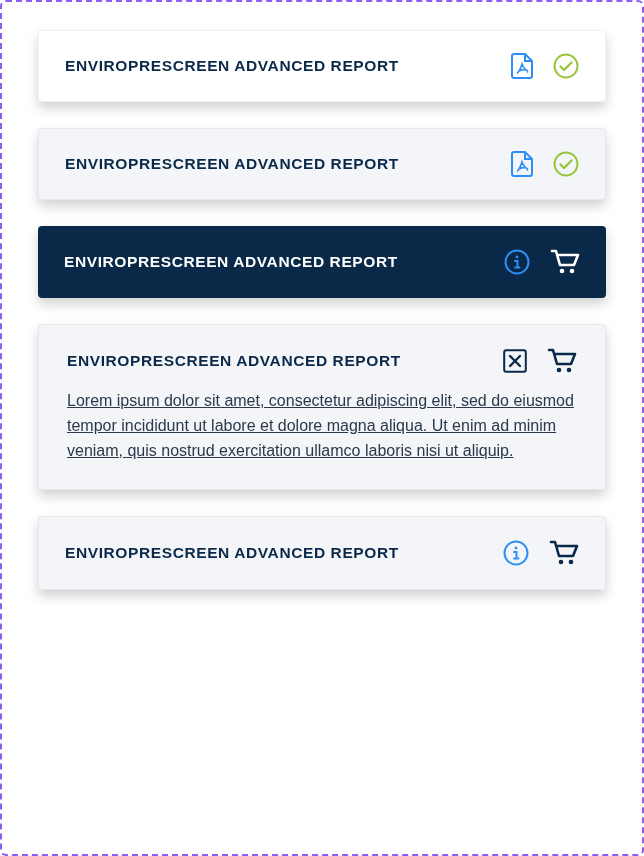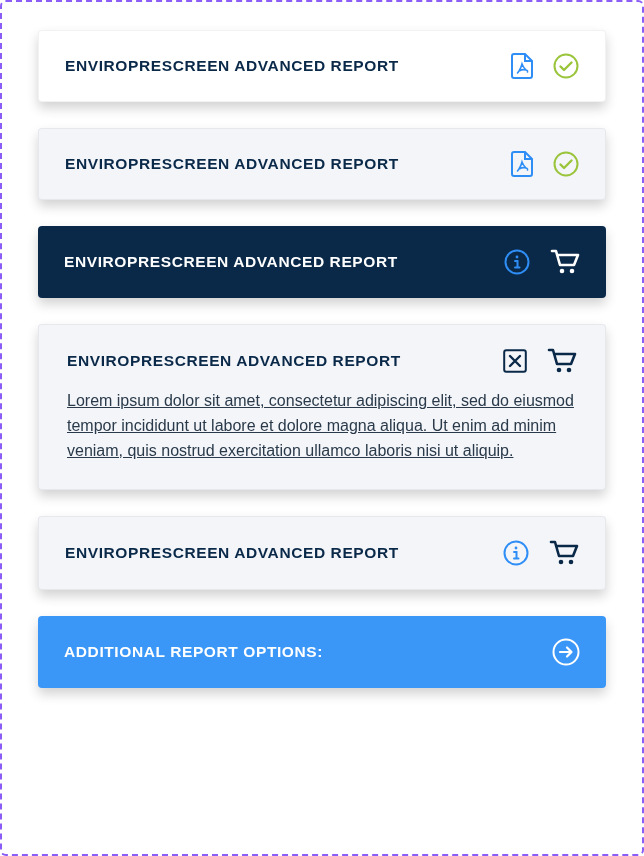--- a/index.html
+++ b/index.html
@@ -165,23 +165,14 @@
       <span class="icon">
         <svg width="30" height="28" viewBox="0 0 30 28" fill="none">
           <path d="M2 3 H6 L10 17 H24 L28 7 H8" stroke="#0a2949" stroke-width="2.6" fill="none" stroke-linecap="round" stroke-linejoin="round"></path>
           <circle cx="12" cy="23" r="2.3" fill="#0a2949"></circle>
           <circle cx="22" cy="23" r="2.3" fill="#0a2949"></circle>
         </svg>
       </span>
     </div>
   </div>
 
-  <div class="card blue">
-    <span class="title">ADDITIONAL REPORT OPTIONS:</span>
-    <span class="icon">
-      <svg width="28" height="28" viewBox="0 0 28 28" fill="none">
-        <circle cx="14" cy="14" r="12.5" stroke="#ffffff" stroke-width="2"></circle>
-        <path d="M8 14 H19 M15 9.5 L19.5 14 L15 18.5" stroke="#ffffff" stroke-width="2.2" fill="none" stroke-linecap="round" stroke-linejoin="round"></path>
-      </svg>
-    </span>
-  </div>
 
 </div>
 
 </body></html>

